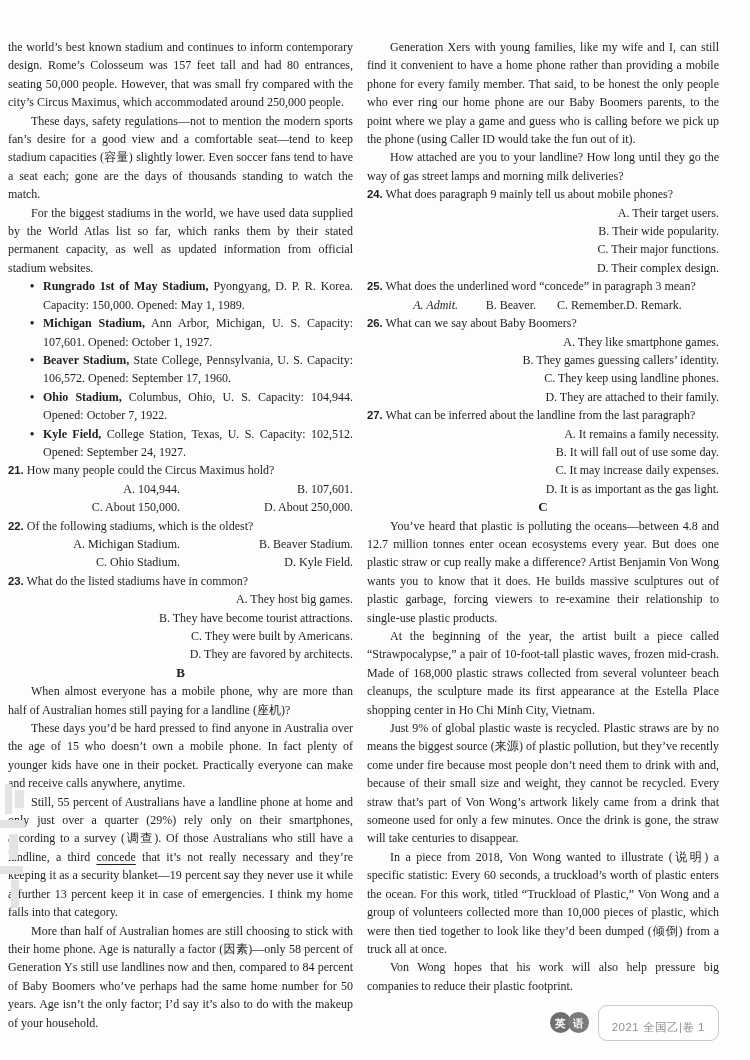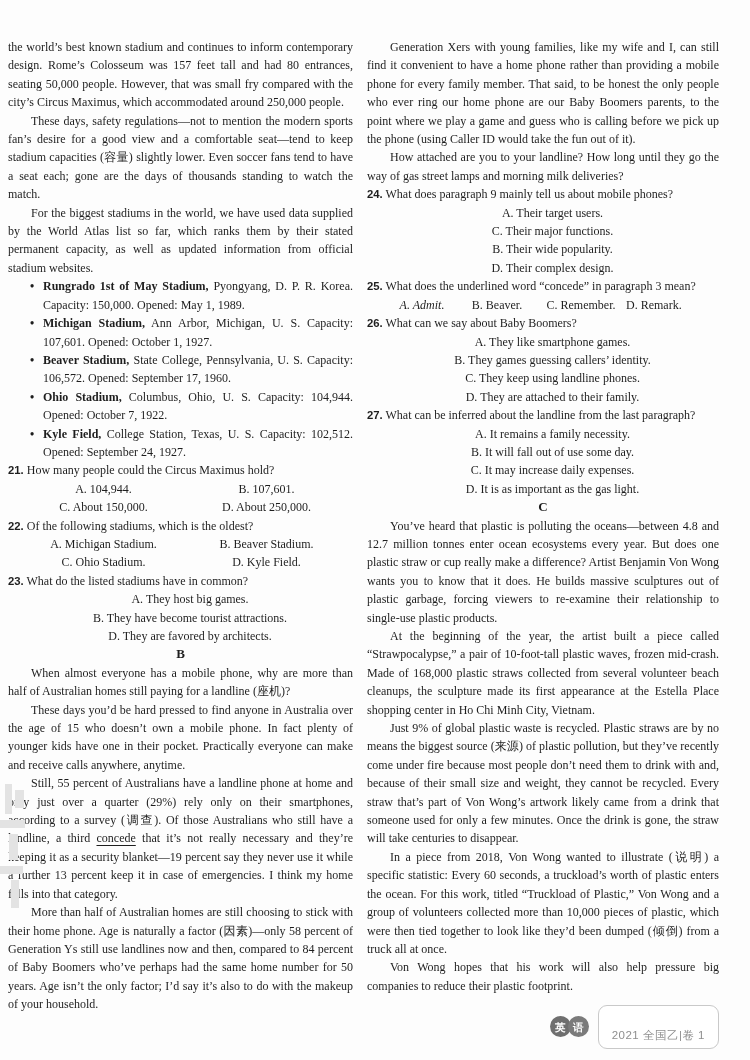--- a/index.html
+++ b/index.html
@@ -24,21 +24,21 @@
   p.cont { text-indent:0; }
 
   ul.stadiums { list-style:none; padding-left:35px; }
   ul.stadiums li { position:relative;font-family:Liberation Serif, serif; }
   ul.stadiums li::before { content:"\2022"; position:absolute; left:-13px; top:0; font-weight:bold; }
   ul.stadiums b { font-weight:700; }
 
   .qline { padding-left:19px; text-indent:-19px; text-align:left; }
   .qnum { font-family:"Liberation Sans","DejaVu Sans",sans-serif; font-weight:700; font-size:11.3px; }
   .opts { padding-left:19px; text-align:left; }
-  .opts span { display:block; text-align:center; }
+  .opts span { display:block; text-align:right; }
   .opts.grid2 { display:grid; grid-template-columns:153px auto; }
   .opts.row { display:flex; }
   .opts.row span:nth-child(1){ width:72px;font-style:italic; }
   .opts.row span:nth-child(2){ width:78px; }
   .opts.row span:nth-child(3){ width:90px; }
 
   .section-head { text-align:center; font-weight:700; font-size:13px; }
 
   .underlined { text-decoration:underline; text-underline-offset:2.5px; }
 
@@ -47,21 +47,21 @@
   .logo .c {
     width:21px; height:21px; border-radius:50%;
     background:#6f6f6f; color:#fff;
     font-family:"Liberation Sans","DejaVu Sans",sans-serif;
     font-size:10.5px; font-weight:700;
     display:flex; align-items:center; justify-content:center;
   }
   .logo .c + .c { margin-left:-3px; background:#7b7b7b; }
   .pill {
     border:1px solid #c9c9c9; border-radius:9px;
-    padding:20px 13px 3px 13px;
+    padding:12px 13px 3px 13px;
     color:#8f8f8f;
     font-family:"Liberation Sans","DejaVu Sans",sans-serif;
     font-size:11.5px; letter-spacing:0.5px;
     background:#fff;
   }
 
   .watermark { position:absolute; left:0; top:782px; width:26px; height:128px; }
 </style>
 </head>
 <body>
@@ -112,42 +112,43 @@
           <span>C. Ohio Stadium.</span>
           <span>D. Kyle Field.</span>
         </div>
       </div>
 
       <div>
         <p class="qline"><span class="qnum">23.</span> <span>What do the listed stadiums have in common?</span></p>
         <div class="opts stack">
           <span>A. They host big games.</span>
           <span>B. They have become tourist attractions.</span>
+          <span>C. They were built by Americans.</span>
           <span>D. They are favored by architects.</span>
         </div>
       </div>
 
       <div class="section-head">B</div>
 
       <p class="para">When almost everyone has a mobile phone, why are more than half of Australian homes still paying for a landline (座机)?</p>
       <p class="para">These days you’d be hard pressed to find anyone in Australia over the age of 15 who doesn’t own a mobile phone. In fact plenty of younger kids have one in their pocket. Practically everyone can make and receive calls anywhere, anytime.</p>
       <p class="para"><span>Still, 55 percent of Australians have a landline phone at home and only just over a quarter (29%) rely only on their smartphones, according to a survey (调查). Of those Australians who still have a landline, a third </span><span class="underlined">concede</span><span> that it’s not really necessary and they’re keeping it as a security blanket—19 percent say they never use it while a further 13 percent keep it in case of emergencies. I think my home falls into that category.</span></p>
       <p class="para">More than half of Australian homes are still choosing to stick with their home phone. Age is naturally a factor (因素)—only 58 percent of Generation Ys still use landlines now and then, compared to 84 percent of Baby Boomers who’ve perhaps had the same home number for 50 years. Age isn’t the only factor; I’d say it’s also to do with the makeup of your household.</p>
     </div>
 
     <div class="col-right">
       <p class="para">Generation Xers with young families, like my wife and I, can still find it convenient to have a home phone rather than providing a mobile phone for every family member. That said, to be honest the only people who ever ring our home phone are our Baby Boomers parents, to the point where we play a game and guess who is calling before we pick up the phone (using Caller ID would take the fun out of it).</p>
       <p class="para">How attached are you to your landline? How long until they go the way of gas street lamps and morning milk deliveries?</p>
 
       <div>
         <p class="qline"><span class="qnum">24.</span> <span>What does paragraph 9 mainly tell us about mobile phones?</span></p>
         <div class="opts stack">
           <span>A. Their target users.</span>
+          <span>B. Their wide popularity.</span>
           <span>C. Their major functions.</span>
-          <span>B. Their wide popularity.</span>
           <span>D. Their complex design.</span>
         </div>
       </div>
 
       <div>
         <p class="qline"><span class="qnum">25.</span> <span>What does the underlined word “concede” in paragraph 3 mean?</span></p>
         <div class="opts row">
           <span>A. Admit.</span>
           <span>B. Beaver.</span>
           <span>C. Remember.</span>

